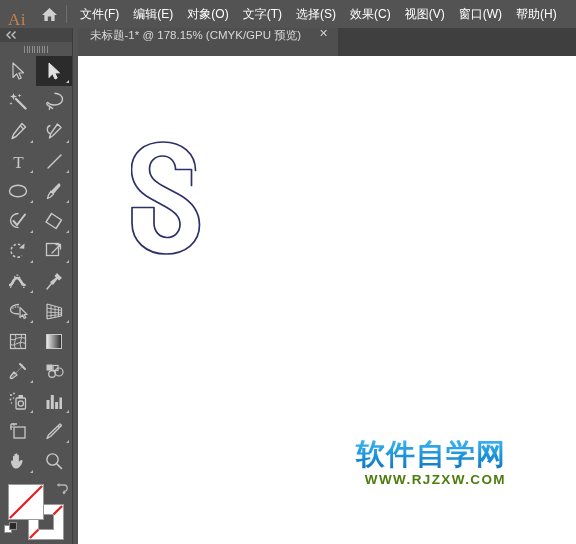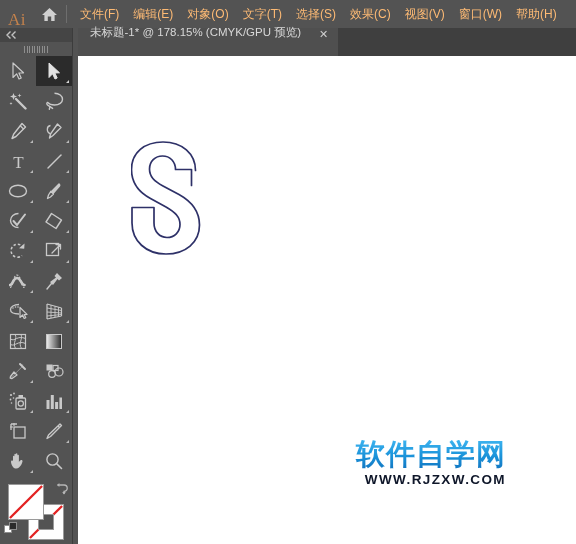--- a/index.html
+++ b/index.html
@@ -32,39 +32,39 @@
     margin-top: 12px;
   }
   #home-btn {
     width: 30px; height: 28px;
     display: flex; align-items: center; justify-content: center;
   }
   #menu-sep {
     width: 1px; height: 18px; background: #6e6e6e; margin: 0 6px 0 2px;
   }
   .menu-item {
-    color: #fdba74;
+    color: #ffffff;
     font-size: 12px;
     padding: 2px 7px;
     white-space: nowrap;
     user-select: none;
   }
 
   
   #tabbar {
     position: absolute; left: 78px; top: 28px;
     width: 498px; height: 28px;
     background: #3f3f3f;
   }
   #doc-tab {
     position: absolute; left: 0; top: 0;
     height: 28px;
     background: #4f4f4f;
-    display: flex; align-items: flex-end;
-    padding: 0 0 16px 12px;
+    display: flex; align-items: flex-start;
+    padding: 0 0 0 12px;
     box-sizing: border-box;
   }
   #doc-tab-title {
     color: #d8d8d8; font-size: 11.5px; white-space: nowrap;
     user-select: none;
   }
   #doc-tab-close {
     color: #cfcfcf; font-size: 11px;
     margin: 0 10px 0 18px;
     line-height: 1;
@@ -92,21 +92,21 @@
     color: #1b9ae4;
     background: linear-gradient(180deg, #3cb3ef 0%, #1b93da 55%, #1277c2 100%);
     -webkit-background-clip: text;
     background-clip: text;
     -webkit-text-fill-color: transparent;
     font-family: "DejaVu Sans", "Liberation Sans", sans-serif;
   }
   #wm-url {
     margin-top: 3px;
     font-size: 13.5px; font-weight: bold; letter-spacing: 1.4px;
-    color: #0f172a;
+    color: #4d7c0f;
     font-family: "Liberation Sans", sans-serif;
   }
 
   
   #toolbar {
     position: absolute; left: 0; top: 28px;
     width: 72px; height: 516px;
     background: #535353;
     border-right: 1px solid #3c3c3c;
   }

